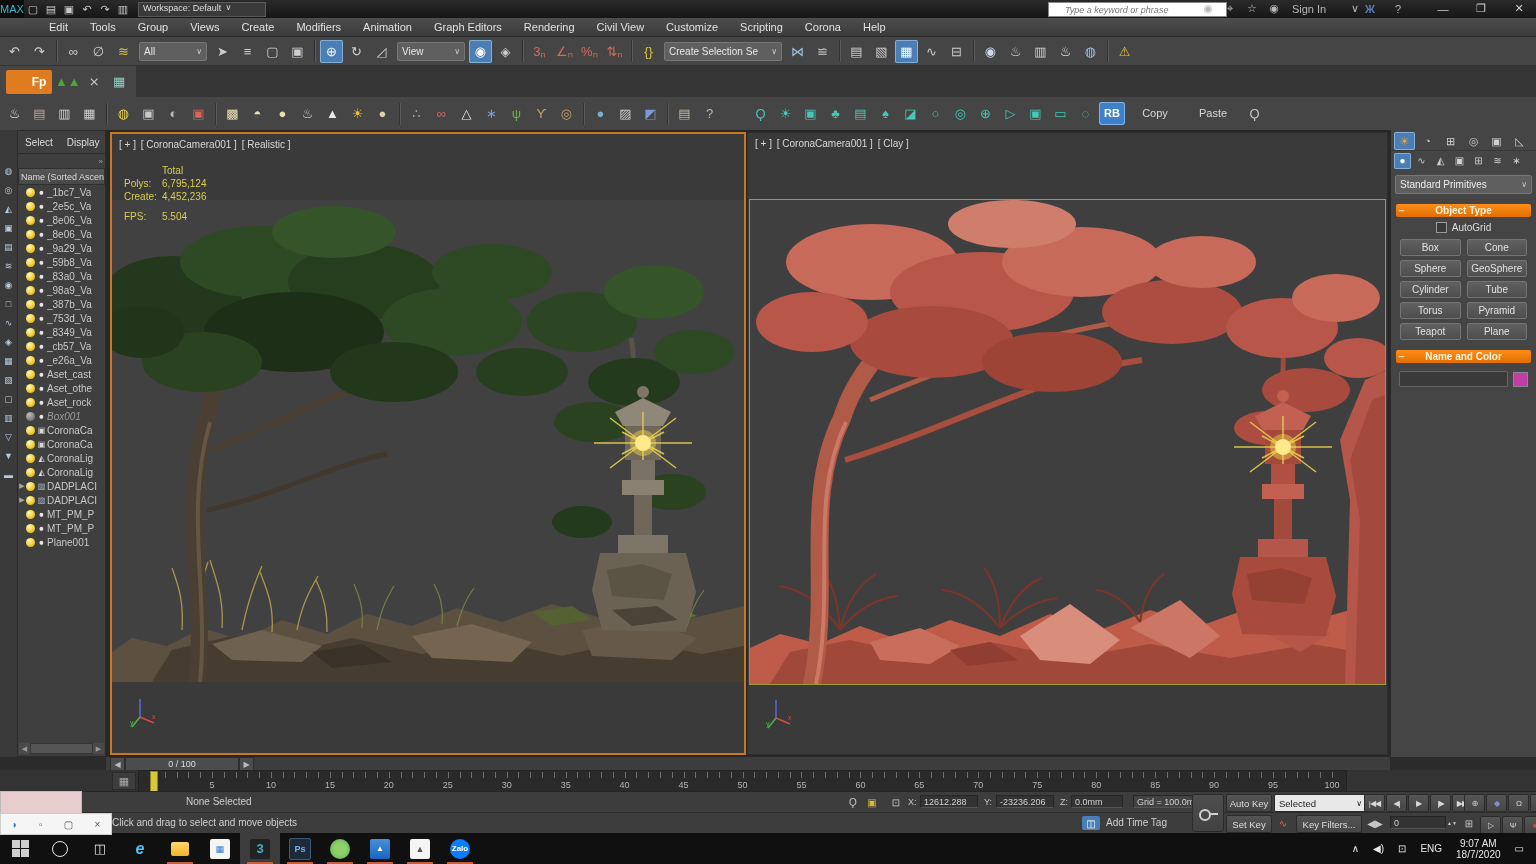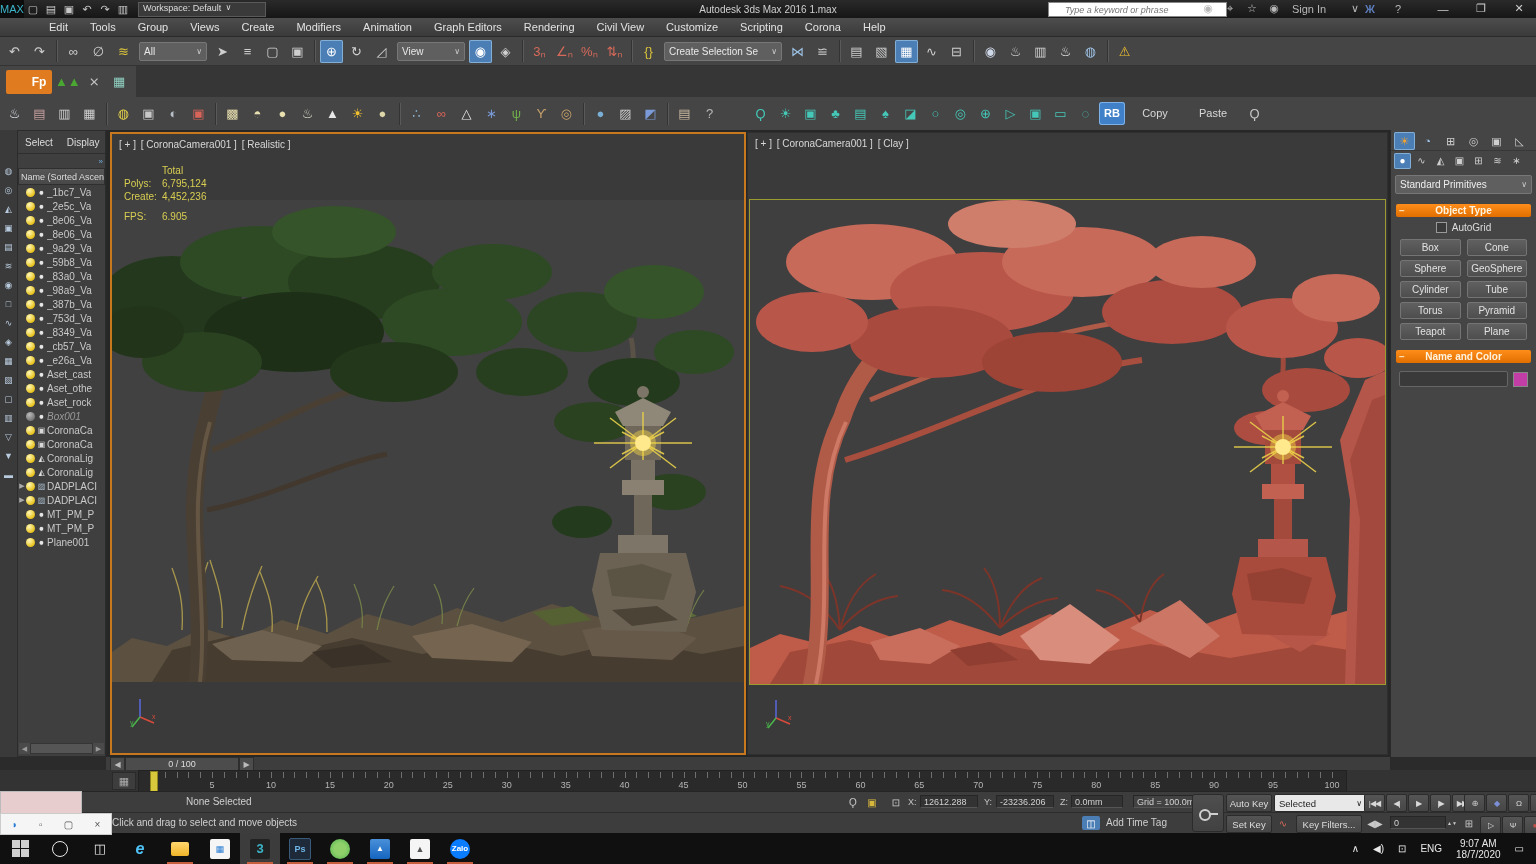--- a/index.html
+++ b/index.html
@@ -136,21 +136,20 @@
       <span class="qbtn">▤</span>
       <span class="qbtn">▣</span>
       <span class="qbtn">↶</span>
       <span class="qbtn">↷</span>
       <span class="qbtn">▥</span>
     </span>
   <div id="workspace">
     <span>Workspace: Default</span>
       <span class="caret" style="margin-left:4px;font-size:8px">∨</span>
   </div>
-  <div id="apptitle">Autodesk 3ds Max 2016    1.max</div>
   <div id="searchbox">Type a keyword or phrase</div>
   <span class="titleicon" style="left:1198px">◉</span>
   <span class="titleicon" style="left:1220px">⌖</span>
   <span class="titleicon" style="left:1242px">☆</span>
   <span class="titleicon" style="left:1264px">◉</span>
   <span class="titleicon" style="left:1286px;width:46px">Sign In</span>
   <span class="titleicon" style="left:1345px">∨</span>
   <span class="titleicon" style="left:1360px;color:#5a7ab8;font-weight:bold">Ж</span>
   <span class="titleicon" style="left:1388px">?</span>
   <span class="winctl" style="left:1426px">—</span>
@@ -494,21 +493,21 @@
       <span>[ + ]</span>
       <span>[ CoronaCamera001 ]</span>
       <span>[ Realistic ]</span>
     </div>
     <div id="vpL-stats">
       <div class="col" style="width:38px"></div><span>Total</span><br>
       <span style="display:inline-block;width:38px">Polys:</span><span>6,795,124</span><br>
       <span style="display:inline-block;width:38px">Create:</span><span>4,452,236</span>
     </div>
     <div id="vpL-fps">
-      <span style="display:inline-block;width:38px">FPS:</span><span>6.905</span>
+      <span style="display:inline-block;width:38px">FPS:</span><span>5.504</span>
     </div>
     <div class="vpimg">
       <svg width="632" height="482" viewBox="0 0 632 482">
         <rect width="632" height="482" fill="#414141"></rect>
 
         <path d="M0,452 20,438 55,446 90,428 130,440 170,420 215,434 255,414 300,426 345,408 390,422 440,404 490,418 535,404 580,418 632,406 632,482 0,482Z" fill="#5c5040"></path>
         <path d="M60,450 120,436 180,452 240,438 310,454 380,440 450,456 520,440 590,454 632,446 632,482 40,482Z" fill="#463c2f"></path>
         <path d="M100,444 150,430 210,446 190,462 120,460Z" fill="#6f6150"></path>
         <path d="M300,436 360,424 420,442 400,462 320,458Z" fill="#746450"></path>
         <path d="M470,430 530,420 585,438 560,460 480,456Z" fill="#67594a"></path>

